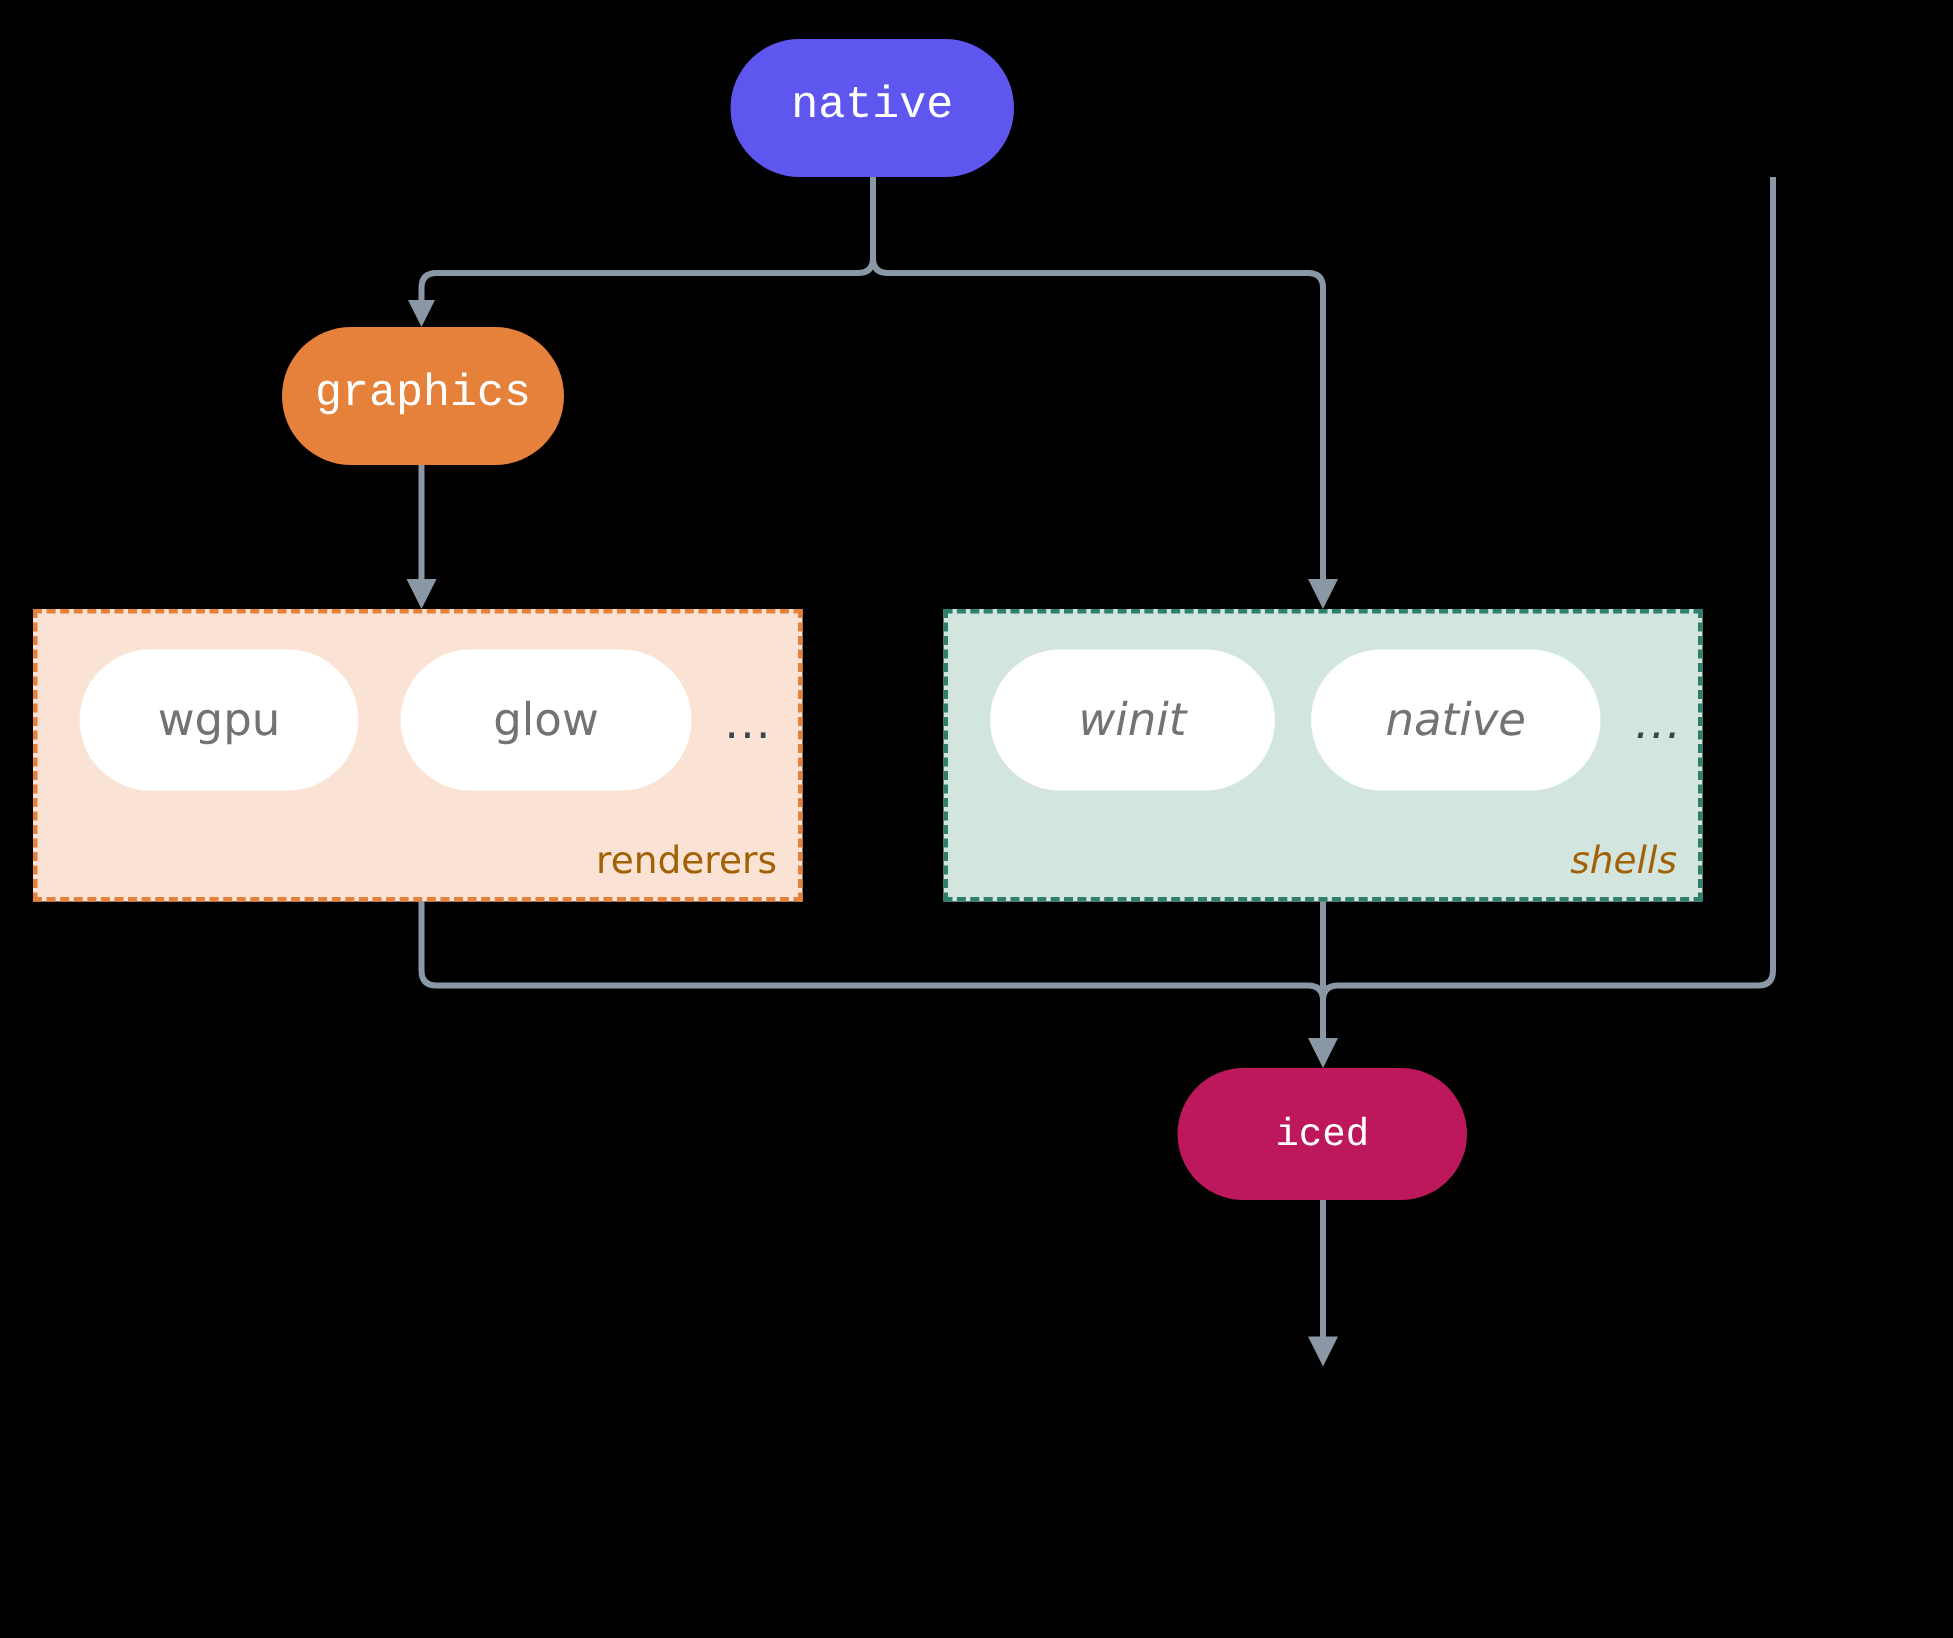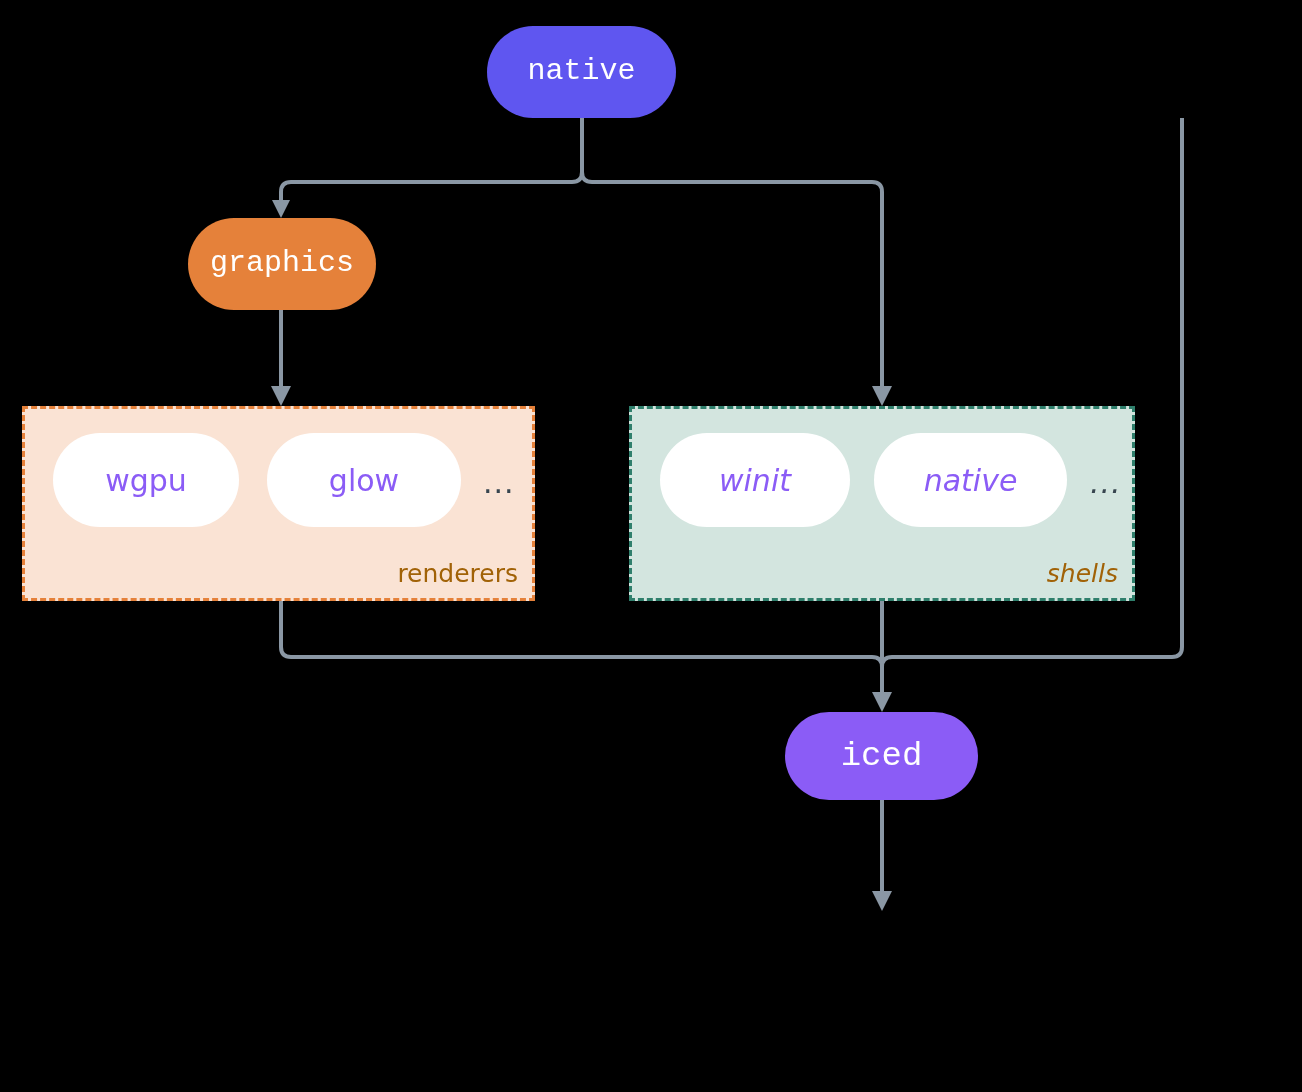--- a/index.html
+++ b/index.html
@@ -51,23 +51,23 @@
   #node-graphics {
     left: 188px; top: 218px; width: 188px; height: 92px;
     background: #E5813A;
     color: #ffffff;
     font-size: 30px;
   }
 
   
   #node-iced {
     left: 785px; top: 712px; width: 193px; height: 88px;
-    background: #8b5cf6;
+    background: #be185d;
     color: #ffffff;
-    font-size: 34px;
+    font-size: 26px;
   }
 
   
   #node-application {
     left: 720px; top: 911px; width: 324px; height: 158px;
     background: #D4E6F7;
     border: 3px solid #3E95DC;
     color: #2D3A45;
     font-size: 30px;
     border-radius: 2px;
@@ -97,21 +97,21 @@
     color: #a16207;
   }
   .chip {
     position: absolute;
     background: #ffffff;
     border-radius: 999px;
     display: flex;
     align-items: center;
     justify-content: center;
     font-size: 30px;
-    color: #8b5cf6;
+    color: #737373;
     box-sizing: border-box;
   }
   .ellipsis {
     position: absolute;
     font-size: 30px;
     color: #37454F;
     letter-spacing: 1px;
   }
 
   

